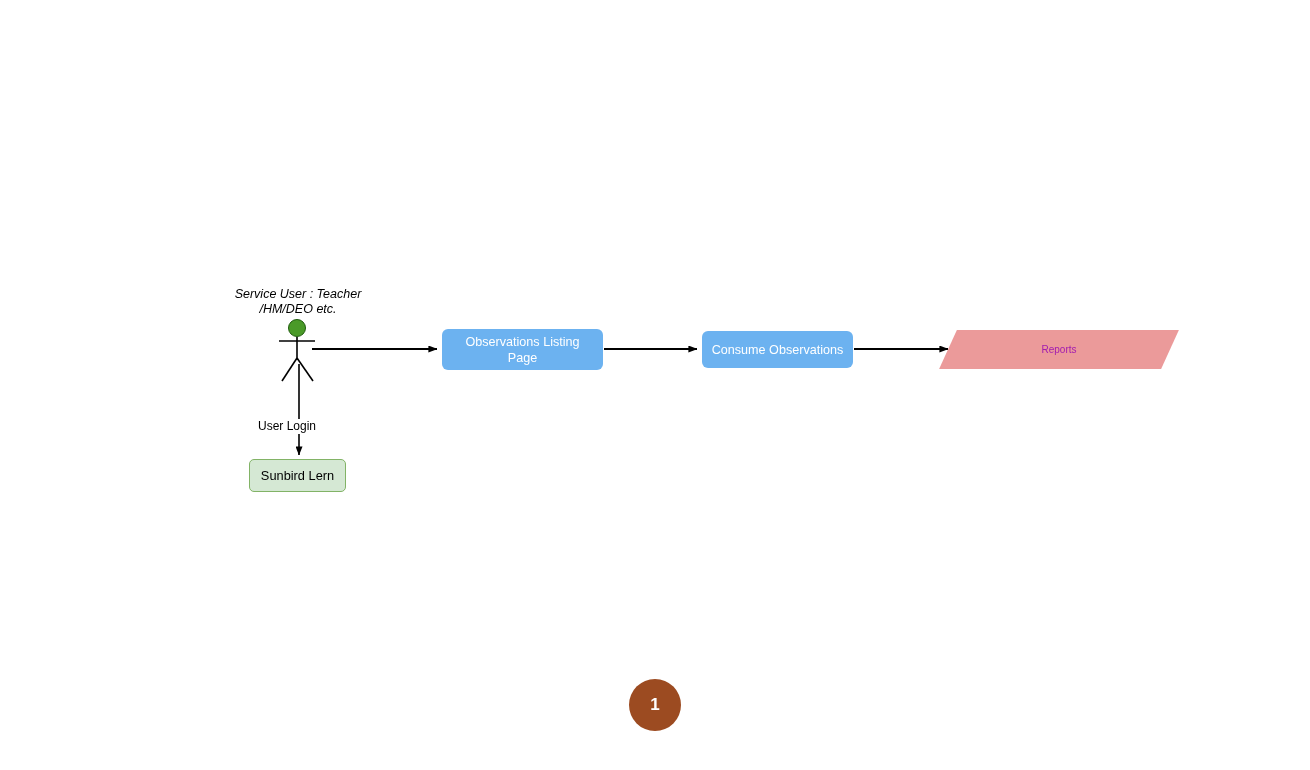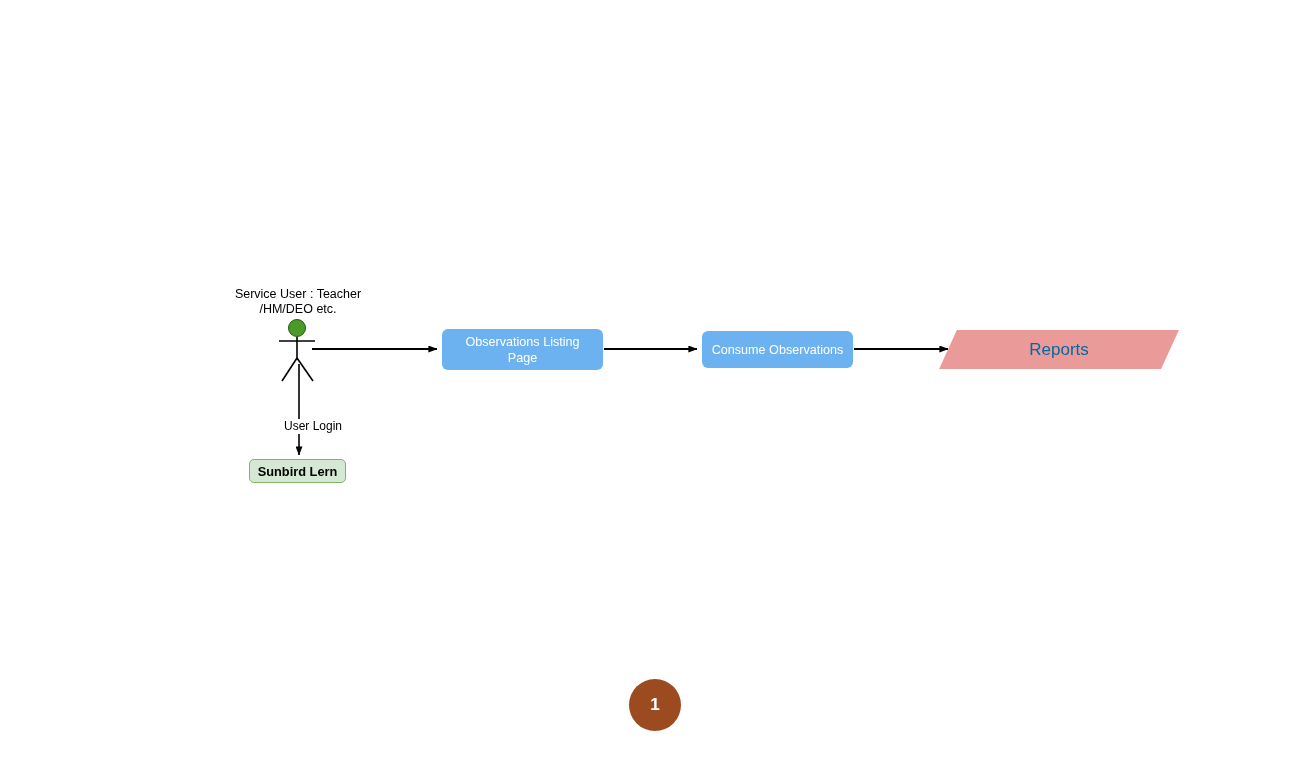--- a/index.html
+++ b/index.html
@@ -38,20 +38,21 @@
   .actor-caption {
     position: absolute;
     left: 213px;
     top: 287px;
     width: 170px;
     font-size: 12.5px;
     line-height: 15px;
     color: #000000;
     text-align: center;
     white-space: pre-line;
+    font-style: italic;
   }
 
   
   .proc-box {
     background: #6cb2f0;
     border-radius: 6px;
     color: #ffffff;
     font-size: 12.6px;
     line-height: 16px;
     padding: 0 8px;
@@ -82,49 +83,49 @@
     left: 0;
     top: 0;
     width: 100%;
     height: 100%;
     background: #eb9a9a;
     transform: skewX(-24.5deg);
   }
   #node-reports .para-label {
     position: relative;
     z-index: 2;
-    color: #0369a1;
-    font-size: 17px;
+    color: #a21caf;
+    font-size: 10px;
     line-height: 16px;
   }
 
   
   #node-sunbird-lern {
     left: 249px;
     top: 459px;
     width: 97px;
-    height: 24px;
+    height: 33px;
     background: #d5e8d4;
     border: 1px solid #82b366;
     border-radius: 5px;
     color: #000000;
     font-size: 12.8px;
-    font-weight: bold;
+    font-weight: normal;
   }
 
   
   .edge-label {
     position: absolute;
     left: 258px;
     top: 419px;
     width: 84px;
     font-size: 12px;
     line-height: 15px;
     color: #000000;
-    text-align: right;
+    text-align: left;
     background: #ffffff;
   }
 
   
   #page-badge {
     position: absolute;
     left: 629px;
     top: 679px;
     width: 52px;
     height: 52px;

